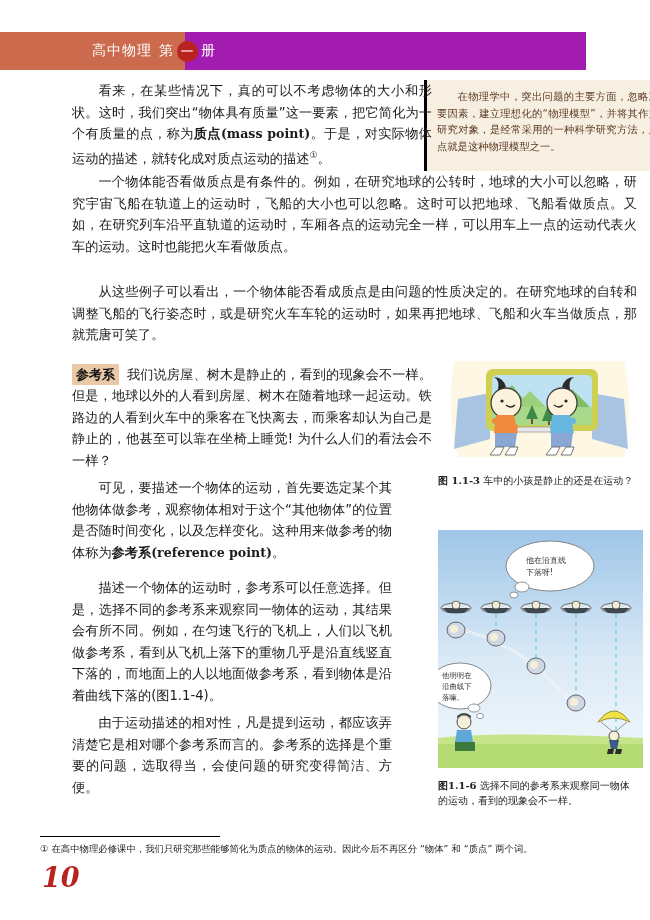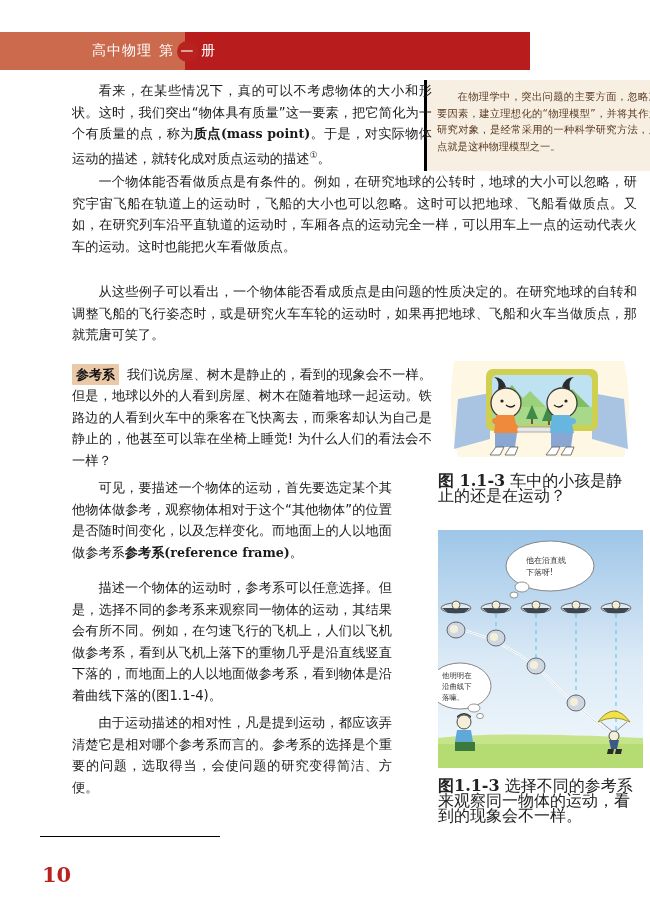--- a/index.html
+++ b/index.html
@@ -4,21 +4,21 @@
 <style>
   html,body{margin:0;padding:0;}
   body{
     width:650px;height:920px;background:#ffffff;
     font-family:"DejaVu Sans","Liberation Sans",sans-serif;
     overflow:hidden;position:relative;
   }
   .page{position:relative;width:650px;height:920px;background:#fff;}
 
   
-  .header{position:absolute;left:0;top:32px;width:530px;height:38px;background:#b91c1c;}
+  .header{position:absolute;left:0;top:32px;width:586px;height:38px;background:#a21caf;}
   .header-bar{position:absolute;left:0;top:0;width:185px;height:38px;background:#cb6a4d;}
   .header-title{position:absolute;left:92px;top:9px;height:20px;display:flex;align-items:center;
     color:#ffffff;font-size:14px;letter-spacing:1px;white-space:nowrap;}
   .header-title .sp{display:inline-block;width:7px;}
   .chapter-badge{display:inline-flex;align-items:center;justify-content:center;
     width:21px;height:21px;border-radius:50%;background:#b8231f;color:#fff;font-size:13px;
     margin:0 3px;line-height:1;}
 
   
   .col-main{position:absolute;left:72px;top:80px;width:360px;}
@@ -46,37 +46,37 @@
     padding:8px 9px 17px 10px;box-sizing:border-box;
   }
   .note-box p{
     margin:0;font-size:10.3px;line-height:16.5px;color:#5a3a22;
     text-align:justify;text-justify:inter-character;text-indent:2em;
   }
 
   
   .fig{position:absolute;}
   .fig-cap{
-    font-size:16px;line-height:15px;color:#222;margin-top:6px;width:200px;
+    font-size:10px;line-height:15px;color:#222;margin-top:6px;width:200px;
     text-align:left;
   }
   .fig-cap .num{font-family:"DejaVu Serif","Liberation Serif",serif;font-weight:bold;}
 
   #fig-113{left:438px;top:355px;width:205px;}
   #fig-114{left:438px;top:530px;width:205px;}
 
   .illus{position:relative;overflow:hidden;}
 
   
   .rule{position:absolute;left:40px;top:836px;width:180px;height:1px;background:#000;}
   .footnote{position:absolute;left:40px;top:842px;width:600px;
     font-size:9.4px;line-height:14px;color:#222;}
   .pagenum{position:absolute;left:42px;top:862px;color:#b8231f;
-    font-family:"DejaVu Serif","Liberation Serif",serif;
-    font-weight:bold;font-size:21px;}
+    font-family:"DejaVu Serif","Liberation Serif",serif;font-style:italic;
+    font-weight:bold;font-size:27px;}
 </style>
 </head>
 <body>
 
 <div class="page">
 
   <div class="header">
     <div class="header-bar"></div>
     <div class="header-title">
       <span>高中物理</span>
@@ -100,21 +100,21 @@
     <p class="body indent wide">一个物体能否看做质点是有条件的。例如，在研究地球的公转时，地球的大小可以忽略，研究宇宙飞船在轨道上的运动时，飞船的大小也可以忽略。这时可以把地球、飞船看做质点。又如，在研究列车沿平直轨道的运动时，车厢各点的运动完全一样，可以用车上一点的运动代表火车的运动。这时也能把火车看做质点。</p>
 
     <p class="body indent wide" style="margin-top:24px;">从这些例子可以看出，一个物体能否看成质点是由问题的性质决定的。在研究地球的自转和调整飞船的飞行姿态时，或是研究火车车轮的运动时，如果再把地球、飞船和火车当做质点，那就荒唐可笑了。</p>
 
     <p class="body" style="margin-top:18px;">
       <span class="kw-tag">参考系</span><span>我们说房屋、树木是静止的，看到的现象会不一样。但是，地球以外的人看到房屋、树木在随着地球一起运动。铁路边的人看到火车中的乘客在飞快离去，而乘客却认为自己是静止的，他甚至可以靠在坐椅上睡觉! 为什么人们的看法会不一样？</span>
     </p>
 
 
     <p class="body indent" style="margin-top:6px;width:320px;">
-      <span>可见，要描述一个物体的运动，首先要选定某个其他物体做参考，观察物体相对于这个“其他物体”的位置是否随时间变化，以及怎样变化。而地面上的人以地面做参考系</span><b class="term">参考系</b><span class="en">(reference frame)</span><span>。</span>
+      <span>可见，要描述一个物体的运动，首先要选定某个其他物体做参考，观察物体相对于这个“其他物体”的位置是否随时间变化，以及怎样变化。这种用来做参考的物体称为</span><b class="term">参考系</b><span class="en">(reference point)</span><span>。</span>
     </p>
 
     <p class="body indent" style="margin-top:14px;width:320px;">描述一个物体的运动时，参考系可以任意选择。但是，选择不同的参考系来观察同一物体的运动，其结果会有所不同。例如，在匀速飞行的飞机上，人们以飞机做参考系，看到从飞机上落下的重物几乎是沿直线竖直下落的，而地面上的人以地面做参考系，看到物体是沿着曲线下落的(图1.1-4)。</p>
 
     <p class="body indent" style="margin-top:6px;width:320px;">由于运动描述的相对性，凡是提到运动，都应该弄清楚它是相对哪个参考系而言的。参考系的选择是个重要的问题，选取得当，会使问题的研究变得简洁、方便。</p>
   </div>
 
   <div class="fig" id="fig-113">
     <svg class="illus" width="205" height="108" viewBox="0 0 205 108">
       <rect x="0" y="0" width="205" height="108" fill="#ffffff"></rect>
@@ -267,22 +267,26 @@
       </g>
 
       <g>
         <circle cx="26" cy="192" r="7" fill="#f6efd8" stroke="#3a3a3a" stroke-width="0.9"></circle>
         <path d="M19 188 q7 -7 14 0 l0 -2 q-7 -6 -14 0 z" fill="#3a3a3a"></path>
         <path d="M19 200 l14 0 l2 12 l-18 0 z" fill="#5fa8d8"></path>
         <path d="M17 212 l20 0 l0 9 l-20 0 z" fill="#3b7a3b"></path>
       </g>
     </svg>
     <div class="fig-cap">
-      <span class="num">图1.1-3</span>
+      <span class="num">图1.1-6</span>
       <span>选择不同的参考系来观察同一物体的运动，看到的现象会不一样。</span>
     </div>
   </div>
 
   <div class="rule"></div>
+  <div class="footnote">
+    <span>①</span>
+    <span>在高中物理必修课中，我们只研究那些能够简化为质点的物体的运动。因此今后不再区分 “物体” 和 “质点” 两个词。</span>
+  </div>
 
   <div class="pagenum">10</div>
 
 </div>
 
 </body></html>

